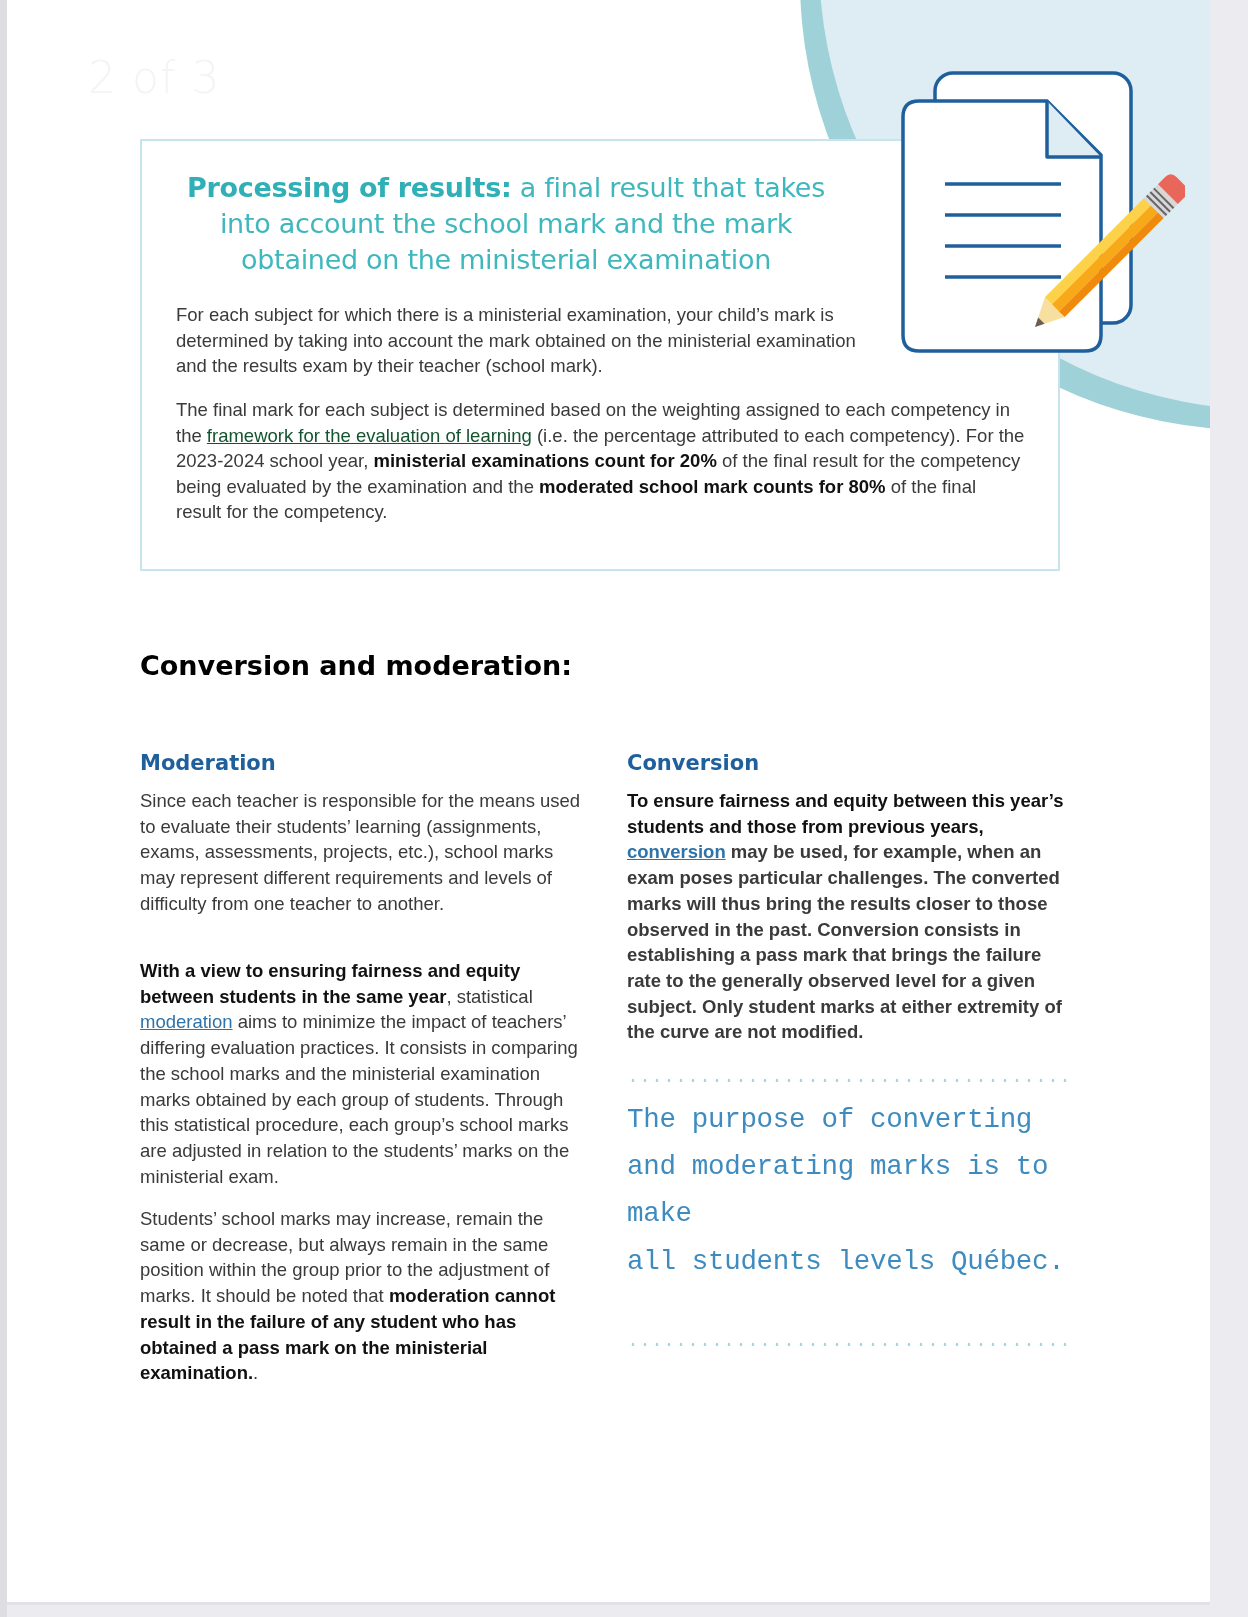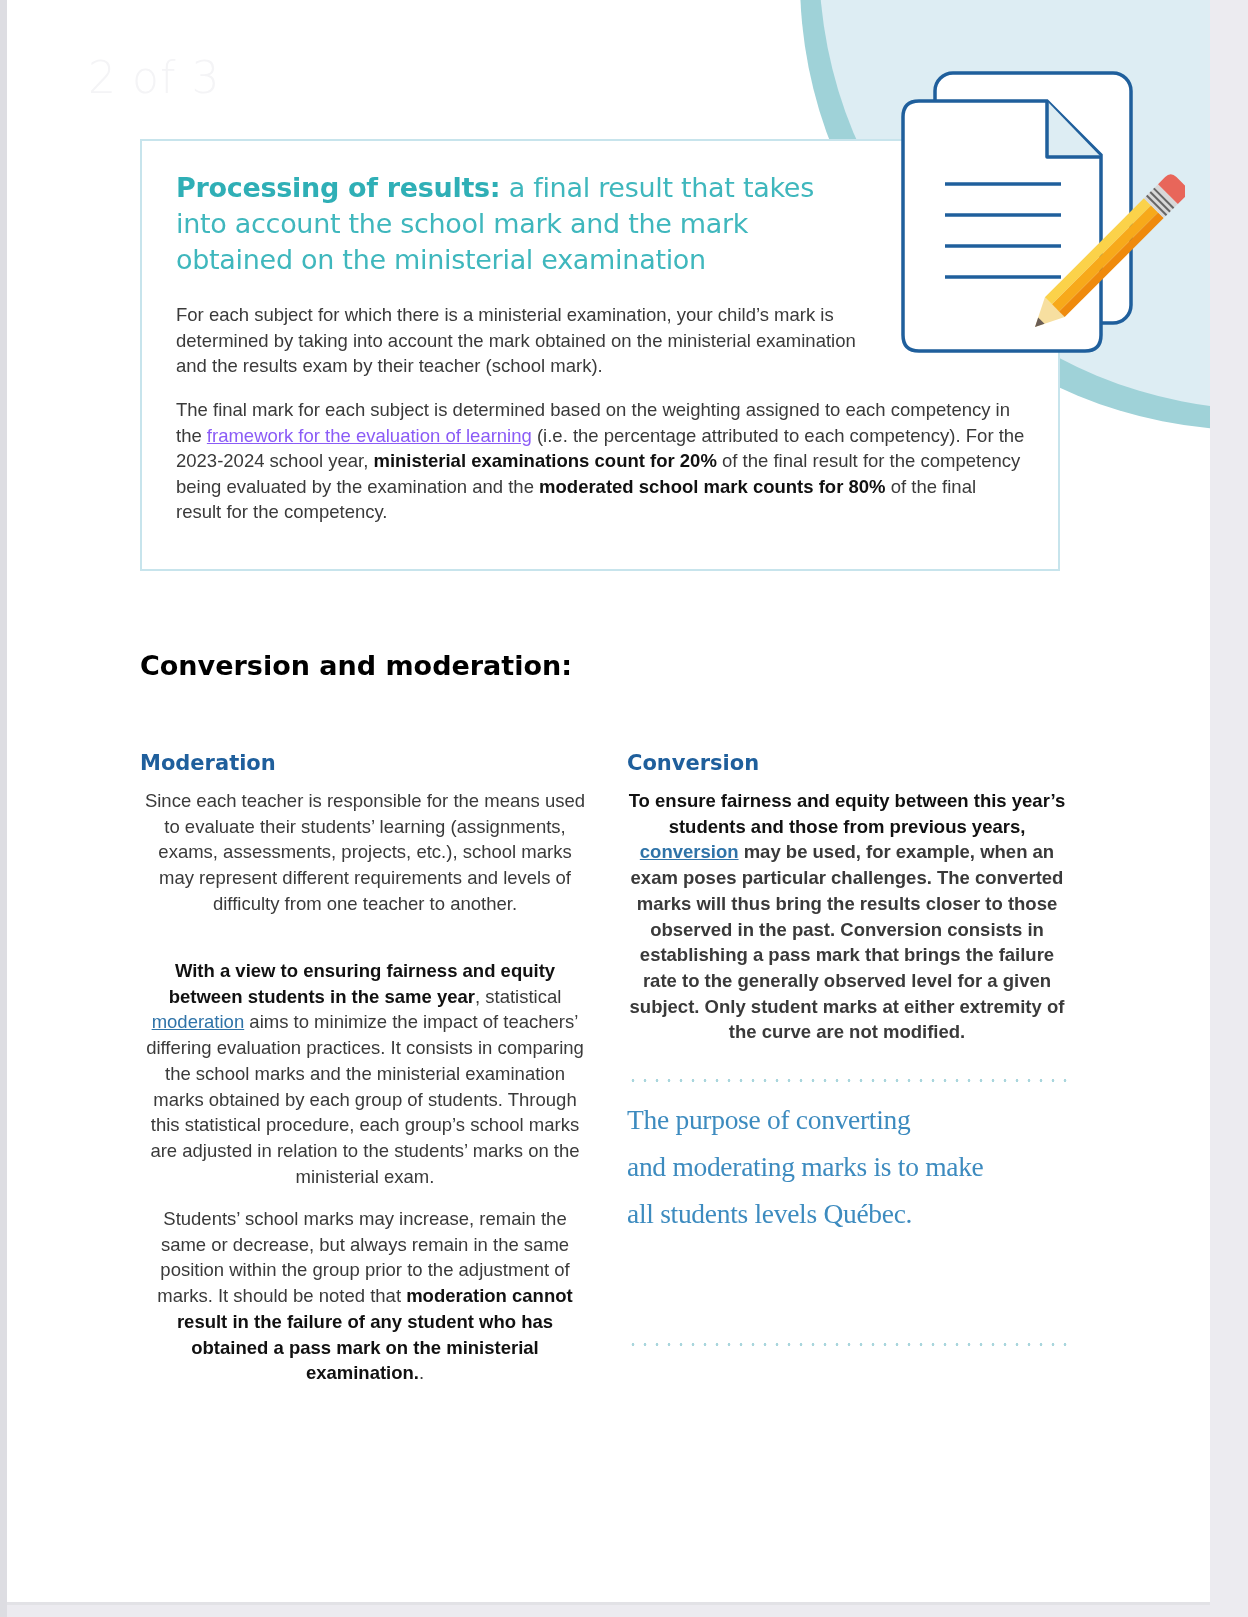--- a/index.html
+++ b/index.html
@@ -32,29 +32,29 @@
     font-family: "DejaVu Sans", sans-serif; font-weight: 300; letter-spacing: 1px;
   }
 
   .result-box {
     position: absolute; left: 140px; top: 139px; width: 920px; height: 432px;
     border: 2px solid #c7e4ec; background: #ffffff; box-sizing: border-box;
   }
   .box-title {
     position: absolute; left: 176px; top: 170px; width: 660px;
     font-family: "DejaVu Sans", sans-serif; font-size: 27px; line-height: 36px;
-    color: #3fb7bd; font-weight: normal; letter-spacing: -0.3px;
+    color: #3fb7bd; font-weight: normal; letter-spacing: -0.3px; text-align: center;
   }
   .box-title .bold { font-weight: bold; color: #2fafb6; }
   .para {
     position: absolute; font-size: 18.5px; line-height: 25.6px; color: #3a3a3a;
     font-family: "Liberation Sans", sans-serif;
   }
   .para b { color: #111; }
-  .para a { color: #8b5cf6; text-decoration: underline; }
+  .para a { color: #14532d; text-decoration: underline; }
   .p1 { left: 176px; top: 302px; width: 690px; }
   .p2 { left: 176px; top: 397px; width: 850px; }
 
   
   .doc-illus { position: absolute; left: 895px; top: 65px; width: 290px; height: 300px; }
 
   .section-title {
     position: absolute; left: 140px; top: 648px; width: 900px;
     font-family: "DejaVu Sans", sans-serif; font-size: 27px; line-height: 35px; color: #3fb7bd;
   }
@@ -62,39 +62,38 @@
   .col-heading {
     position: absolute; font-family: "DejaVu Sans", sans-serif; font-weight: bold;
     font-size: 21px; color: #1f5f9c;
   }
   .h-mod { left: 140px; top: 751px; }
   .h-conv { left: 627px; top: 751px; }
 
   .col-para {
     position: absolute; font-size: 18.5px; line-height: 25.7px; color: #3a3a3a;
     font-family: "Liberation Sans", sans-serif;
-    text-align: center;
   }
   .col-para b { color: #111; }
   .col-para a { color: #2f73a8; text-decoration: underline; }
   .m1 { left: 140px; top: 788px; width: 450px; }
   .m2 { left: 140px; top: 958px; width: 450px; }
   .m3 { left: 140px; top: 1206px; width: 450px; }
   .c1 { left: 627px; top: 788px; width: 440px; font-weight: bold; }
 
   .dotline {
     position: absolute; left: 627px; width: 440px; height: 3px;
     background-image: radial-gradient(circle, #a9d6dd 1.2px, transparent 1.6px);
     background-size: 12px 3px; background-repeat: repeat-x;
   }
   .d1 { top: 1079px; }
   .d2 { top: 1343px; }
   .quote {
     position: absolute; left: 627px; top: 1096px; width: 440px;
-    font-family: Liberation Serif, serif; font-size: 27.5px; line-height: 47.2px;
+    font-family: Liberation Mono, monospace; font-size: 27.5px; line-height: 47.2px;
     color: #3d8bbf; font-weight: 300; letter-spacing: -0.3px;
   }
 </style>
 </head>
 <body>
 
 <div class="left-edge"></div>
 <div class="right-strip"></div>
 <div class="page-shadow"></div>
 

